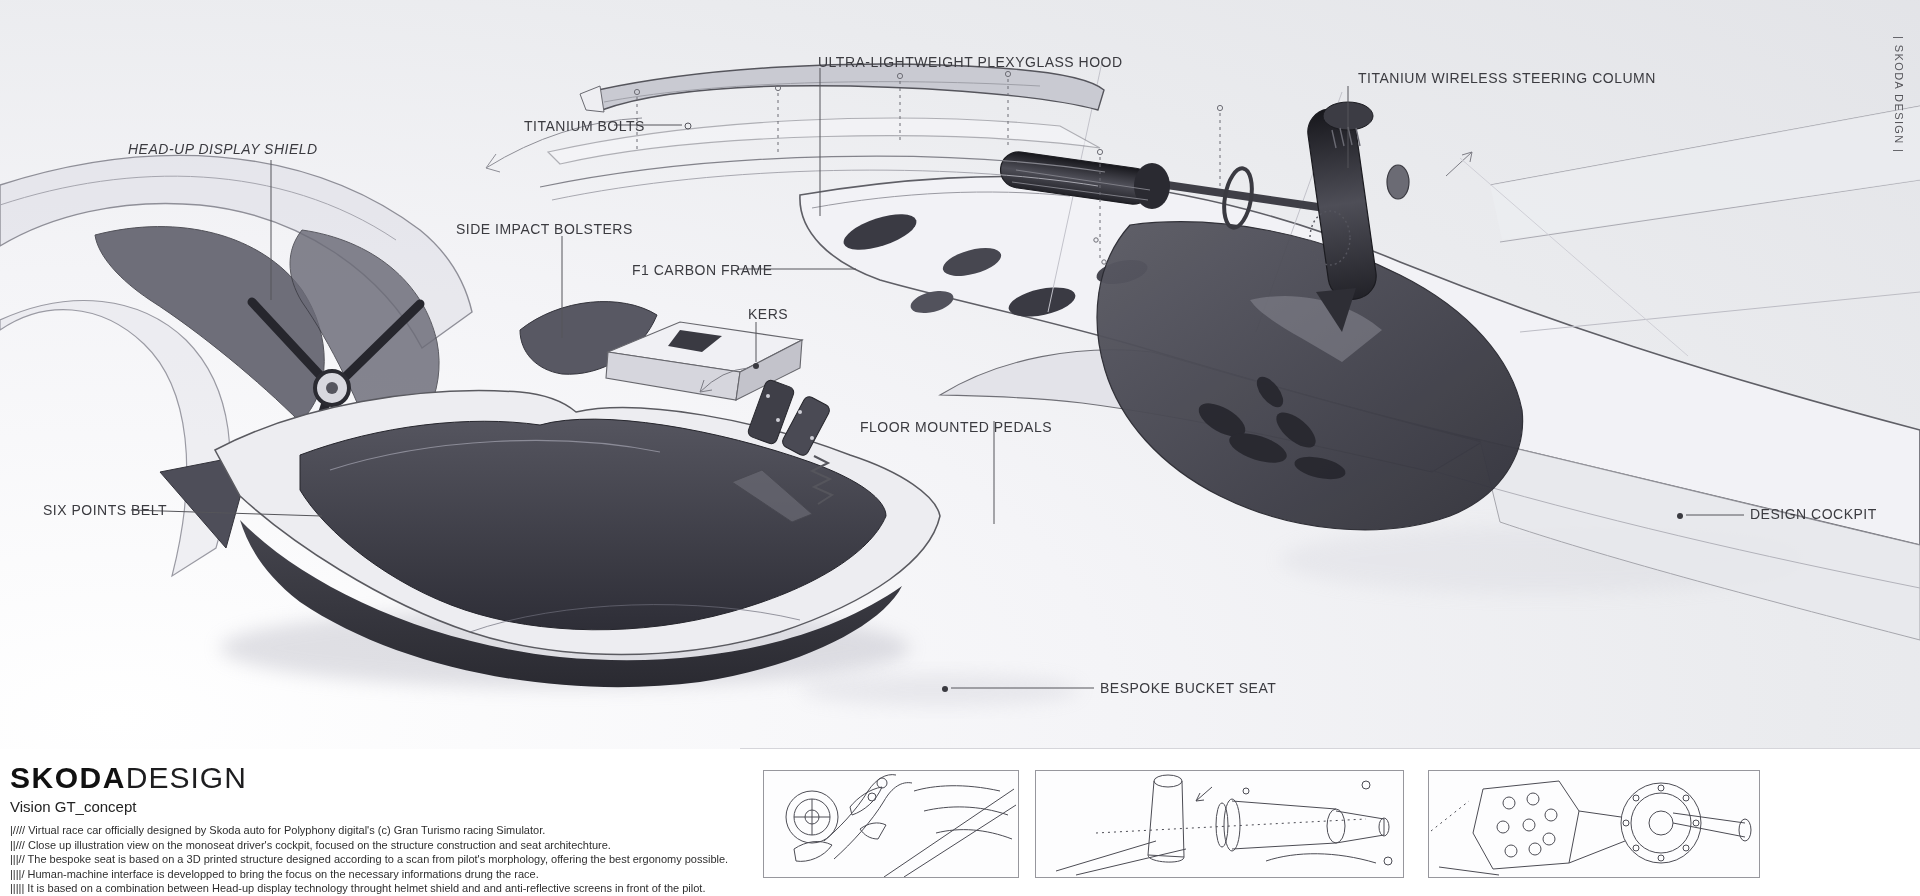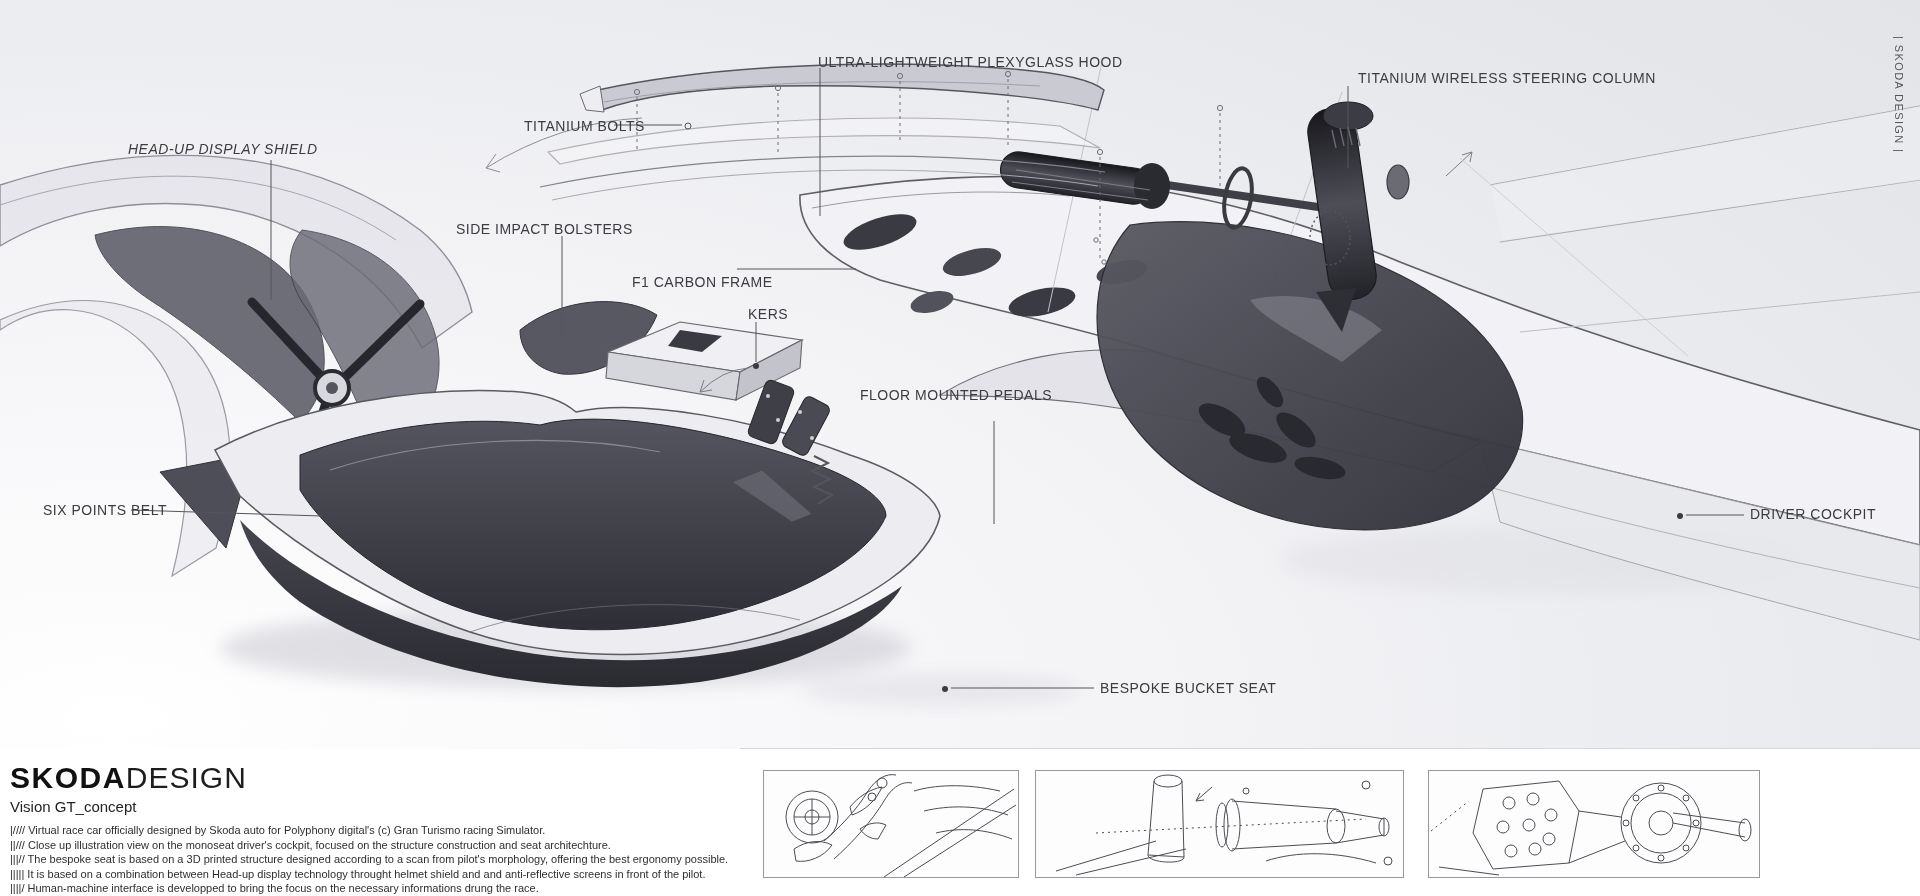--- a/index.html
+++ b/index.html
@@ -221,44 +221,44 @@
       <circle cx="945" cy="689" r="3" fill="#3a3a40" stroke="none"></circle>
       <path d="M951,688 H1094"></path>
     </g>
   </svg>
 
   <div class="callout" style="left:128px;top:141px;font-style:italic;">HEAD-UP DISPLAY SHIELD</div>
   <div class="callout" style="left:524px;top:118px;">TITANIUM BOLTS</div>
   <div class="callout" style="left:818px;top:54px;">ULTRA-LIGHTWEIGHT PLEXYGLASS HOOD</div>
   <div class="callout" style="left:1344px;top:70px;margin-left:14px;">TITANIUM WIRELESS STEERING COLUMN</div>
   <div class="callout" style="left:456px;top:221px;">SIDE IMPACT BOLSTERS</div>
-  <div class="callout" style="left:632px;top:274px;">F1 CARBON FRAME</div>
+  <div class="callout" style="left:632px;top:262px;">F1 CARBON FRAME</div>
   <div class="callout" style="left:748px;top:306px;">KERS</div>
-  <div class="callout" style="left:860px;top:387px;">FLOOR MOUNTED PEDALS</div>
+  <div class="callout" style="left:860px;top:419px;">FLOOR MOUNTED PEDALS</div>
   <div class="callout" style="left:43px;top:502px;">SIX POINTS BELT</div>
-  <div class="callout" style="left:1750px;top:506px;">DRIVER COCKPIT</div>
+  <div class="callout" style="left:1750px;top:506px;">DESIGN COCKPIT</div>
   <div class="callout" style="left:1100px;top:680px;">BESPOKE BUCKET SEAT</div>
 
   <div class="side-tag">| SKODA DESIGN |</div>
 </div>
 
 <div class="footer">
   <div class="footer-divider"></div>
 
   <div class="brand-block">
     <div class="brand-line">
       <span class="brand-bold">SKODA</span><span class="brand-light">DESIGN</span>
     </div>
     <div class="subtitle">Vision GT_concept</div>
     <div class="desc">
       <div>|//// Virtual race car officially designed by Skoda auto for Polyphony digital's (c) Gran Turismo racing Simulator.</div>
       <div>||/// Close up illustration view on the monoseat driver's cockpit, focused on the structure construction and seat architechture.</div>
       <div>|||// The bespoke seat is based on a 3D printed structure designed according to a scan from pilot's morphology, offering the best ergonomy possible.</div>
+      <div>||||/ Human-machine interface is developped to bring the focus on the necessary informations drung the race.</div>
       <div>||||| It is based on a combination between Head-up display technology throught helmet shield and and anti-reflective screens in front of the pilot.</div>
-      <div>||||/ Human-machine interface is developped to bring the focus on the necessary informations drung the race.</div>
     </div>
   </div>
 
   <div class="thumb" style="left:763px;width:254px;">
     <svg width="254" height="106" viewBox="0 0 254 106" fill="none" stroke="#4c4c54" stroke-width="1">
       <circle cx="48" cy="46" r="26"></circle>
         <circle cx="48" cy="46" r="18"></circle>
         <circle cx="48" cy="46" r="7"></circle>
       <line x1="48" y1="28" x2="48" y2="64"></line>
         <line x1="30" y1="46" x2="66" y2="46"></line>

